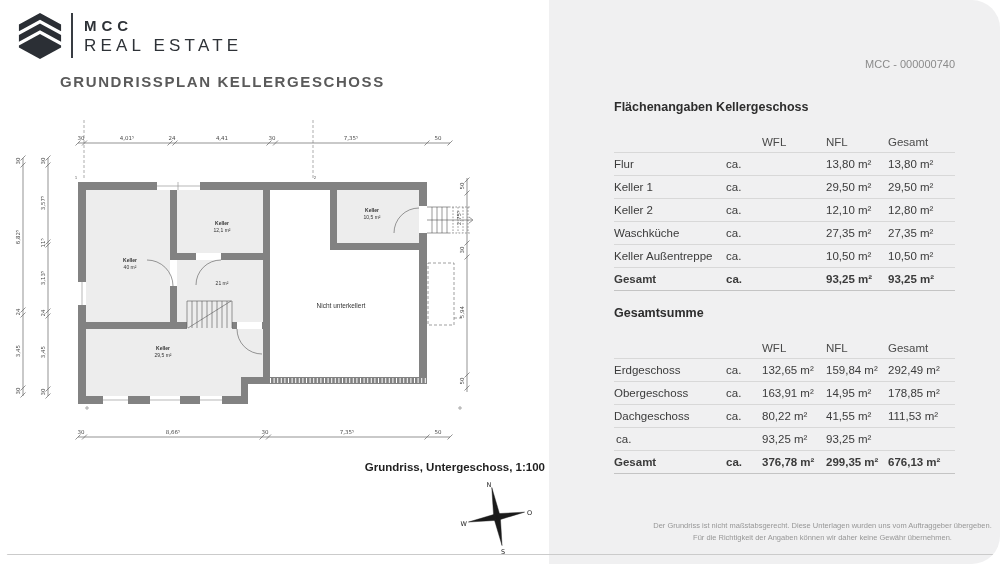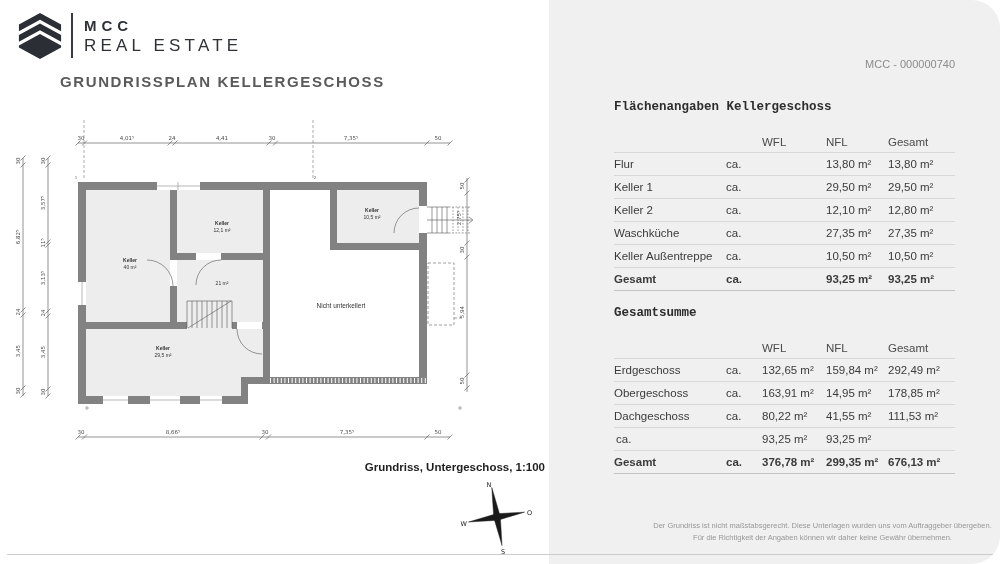--- a/index.html
+++ b/index.html
@@ -17,21 +17,21 @@
   .plan-svg{position:absolute;left:15px;top:115px;}
   .plan-caption{position:absolute;left:280px;top:461px;width:265px;text-align:right;
                 font-size:11.5px;font-weight:bold;color:#1f1f1f;}
   .compass-svg{position:absolute;left:452px;top:480px;}
   
   .right-panel{position:absolute;left:549px;top:0;width:451px;height:564px;background:#f0f0f1;}
   .doc-ref{position:absolute;top:13px;right:45px;font-size:11px;color:#8b8b8b;margin-top:45px;}
   .tsection{position:absolute;left:65px;width:341px;}
   .tsection.s1{top:100px;}
   .tsection.s2{top:306px;}
-  .tsection-title{font-size:12.5px;font-weight:bold;color:#2d2d2d;height:16px;font-family:Liberation Mono, monospace;}
+  .tsection-title{font-size:12.5px;font-weight:bold;color:#2d2d2d;height:16px;}
   .trow{display:grid;grid-template-columns:110px 38px 64px 62px 67px;align-items:end;
         border-bottom:1px solid #d8d8d8;font-size:11.5px;color:#3b3b3b;}
   .trow.head{height:26px;padding-bottom:4px;color:#4a4a4a;margin-top:6px;}
   .trow.body{height:22px;padding-bottom:0;line-height:22px;}
   .trow.total{font-weight:bold;border-bottom:1px solid #c4c4c4;}
   .cell-num{text-align:left;}
   .cell-ca{text-align:left;padding-left:2px;}
   .disclaimer{position:absolute;left:0;top:520px;width:451px;text-align:center;
               font-size:7.5px;line-height:12px;color:#979797;padding-left:48px;}
   .bottom-rule{position:absolute;left:0;top:554px;width:1000px;height:1px;background:#cbcbcb;}

